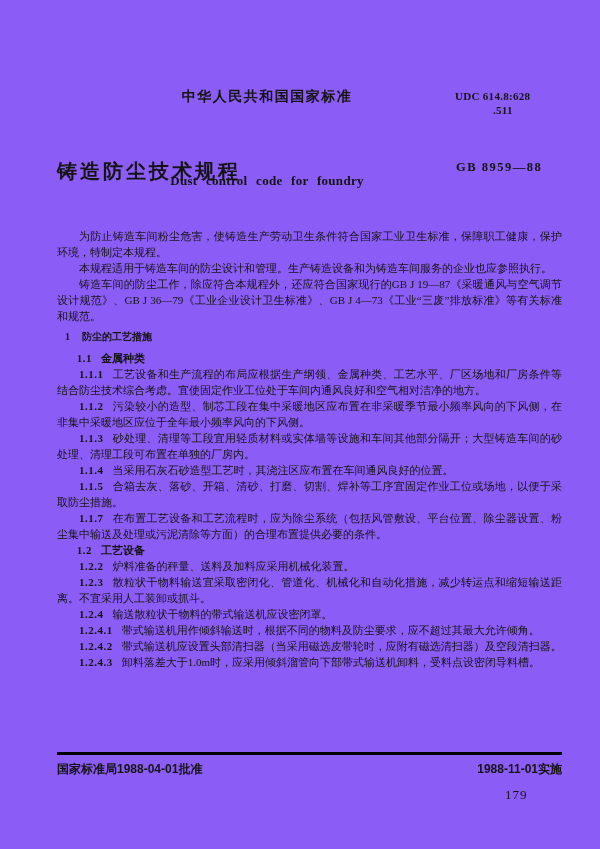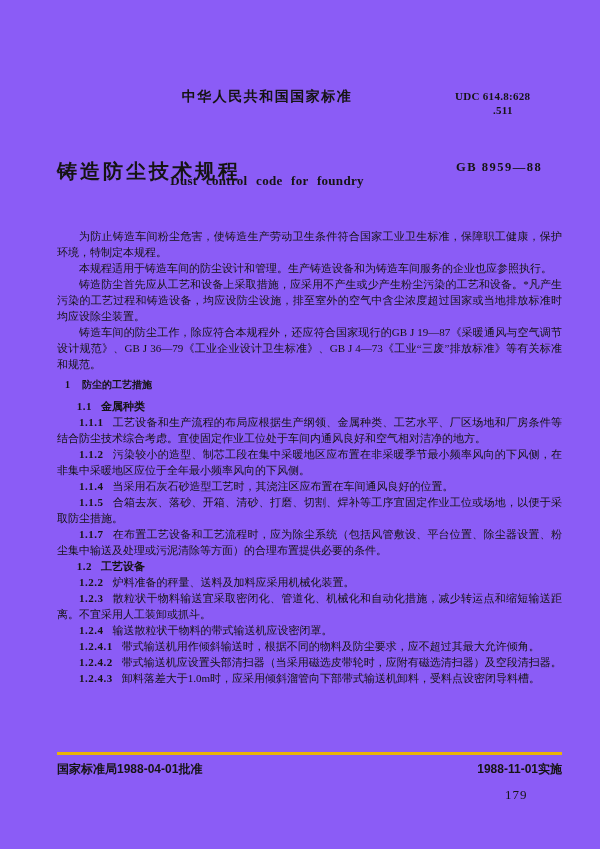--- a/index.html
+++ b/index.html
@@ -74,21 +74,21 @@
     margin: 5px 0 5px 0;
     padding-left: 8px;
     font-size: 10px; font-weight: bold;
     line-height: 16px;
   }
   .sec-head .sec-num { margin-right: 12px; }
   
   .footer {
     position: absolute;
     left: 57px; top: 752px; width: 505px;
-    border-top: 3px solid #eab308;
+    border-top: 3px solid #000000;
     padding-top: 6px;
     display: flex;
     justify-content: space-between;
     font-size: 12px; font-weight: bold;
     font-family: "Liberation Sans", "DejaVu Sans", sans-serif;
     text-align: right;
   }
   .page-num {
     position: absolute;
     left: 505px; top: 787px;
@@ -109,28 +109,28 @@
   </div>
 
   <div class="gb-num">GB 8959—88</div>
 
   <div class="title-zh">铸造防尘技术规程</div>
   <div class="title-en">Dust control code for foundry</div>
 
   <div class="doc-body">
     <p class="para">为防止铸造车间粉尘危害，使铸造生产劳动卫生条件符合国家工业卫生标准，保障职工健康，保护环境，特制定本规程。</p>
     <p class="para">本规程适用于铸造车间的防尘设计和管理。生产铸造设备和为铸造车间服务的企业也应参照执行。</p>
-    <p class="para">铸造防尘首先应从工艺和设备上采取措施，应采用不产生或少产生粉尘污染的工艺和设备。*凡产生污染的工艺过程和铸造设备，均应设防尘设施，排至室外的空气中含尘浓度超过国家或当地排放标准时均应设除尘装置。</p>
     <p class="para">铸造车间的防尘工作，除应符合本规程外，还应符合国家现行的GB J 19—87《采暖通风与空气调节设计规范》、GB J 36—79《工业企业设计卫生标准》、GB J 4—73《工业“三废”排放标准》等有关标准和规范。</p>
 
     <h2 class="sec-head"><span class="sec-num">1</span><span>防尘的工艺措施</span></h2>
 
     <p class="para clause subhead"><span class="cnum">1.1</span><span>金属种类</span></p>
     <p class="para clause"><span class="cnum">1.1.1</span><span>工艺设备和生产流程的布局应根据生产纲领、金属种类、工艺水平、厂区场地和厂房条件等结合防尘技术综合考虑。宜使固定作业工位处于车间内通风良好和空气相对洁净的地方。</span></p>
     <p class="para clause"><span class="cnum">1.1.2</span><span>污染较小的造型、制芯工段在集中采暖地区应布置在非采暖季节最小频率风向的下风侧，在非集中采暖地区应位于全年最小频率风向的下风侧。</span></p>
+    <p class="para clause"><span class="cnum">1.1.3</span><span>砂处理、清理等工段宜用轻质材料或实体墙等设施和车间其他部分隔开；大型铸造车间的砂处理、清理工段可布置在单独的厂房内。</span></p>
     <p class="para clause"><span class="cnum">1.1.4</span><span>当采用石灰石砂造型工艺时，其浇注区应布置在车间通风良好的位置。</span></p>
     <p class="para clause"><span class="cnum">1.1.5</span><span>合箱去灰、落砂、开箱、清砂、打磨、切割、焊补等工序宜固定作业工位或场地，以便于采取防尘措施。</span></p>
     <p class="para clause"><span class="cnum">1.1.7</span><span>在布置工艺设备和工艺流程时，应为除尘系统（包括风管敷设、平台位置、除尘器设置、粉尘集中输送及处理或污泥清除等方面）的合理布置提供必要的条件。</span></p>
     <p class="para clause subhead"><span class="cnum">1.2</span><span>工艺设备</span></p>
     <p class="para clause"><span class="cnum">1.2.2</span><span>炉料准备的秤量、送料及加料应采用机械化装置。</span></p>
     <p class="para clause"><span class="cnum">1.2.3</span><span>散粒状干物料输送宜采取密闭化、管道化、机械化和自动化措施，减少转运点和缩短输送距离。不宜采用人工装卸或抓斗。</span></p>
     <p class="para clause"><span class="cnum">1.2.4</span><span>输送散粒状干物料的带式输送机应设密闭罩。</span></p>
     <p class="para clause"><span class="cnum">1.2.4.1</span><span>带式输送机用作倾斜输送时，根据不同的物料及防尘要求，应不超过其最大允许倾角。</span></p>
     <p class="para clause"><span class="cnum">1.2.4.2</span><span>带式输送机应设置头部清扫器（当采用磁选皮带轮时，应附有磁选清扫器）及空段清扫器。</span></p>
     <p class="para clause"><span class="cnum">1.2.4.3</span><span>卸料落差大于1.0m时，应采用倾斜溜管向下部带式输送机卸料，受料点设密闭导料槽。</span></p>

